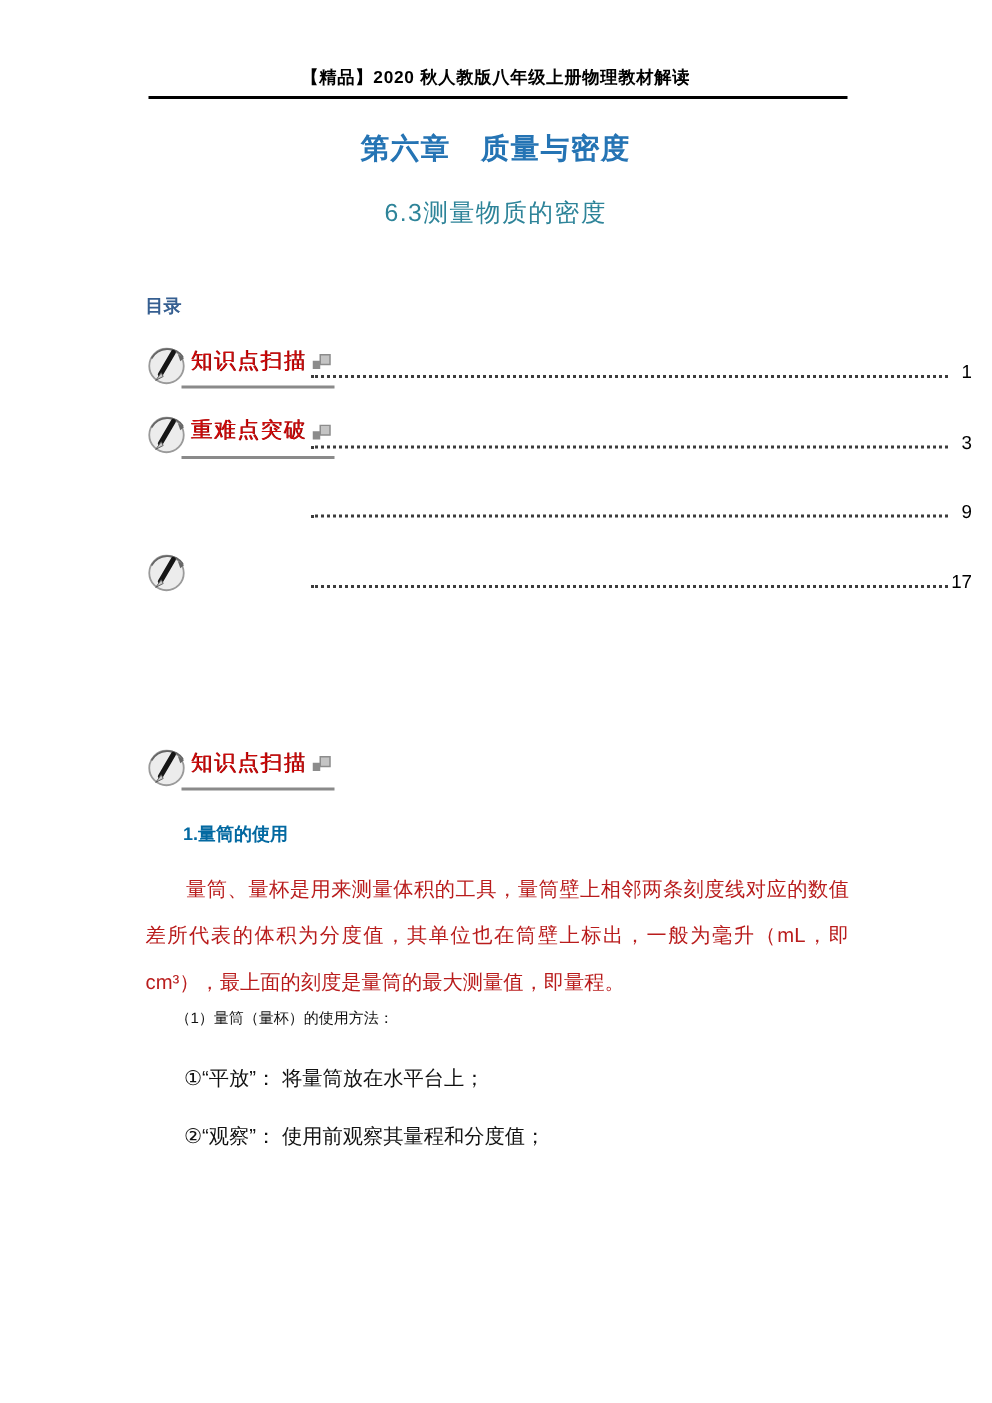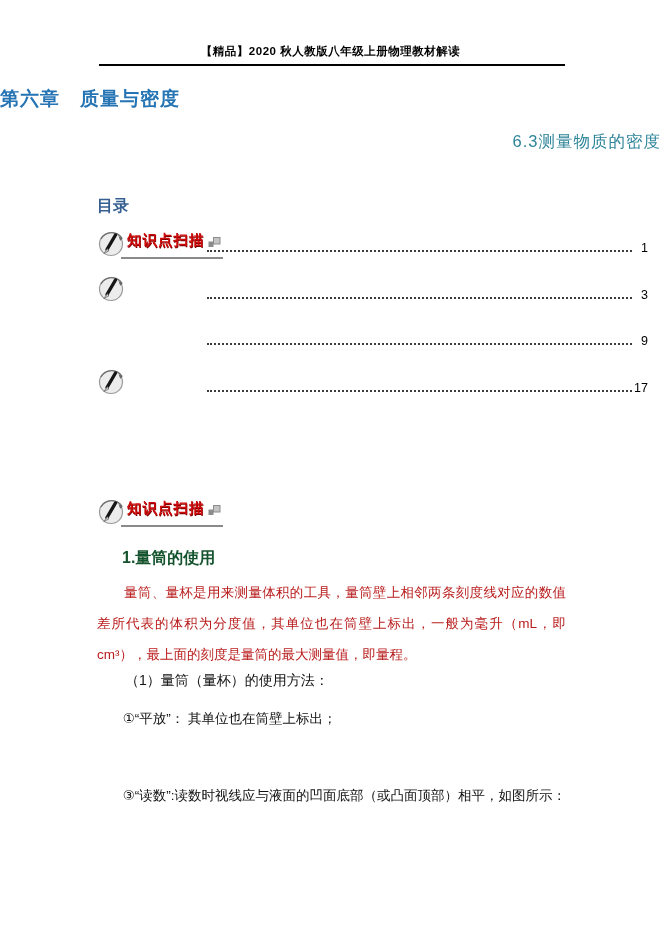--- a/index.html
+++ b/index.html
@@ -17,76 +17,76 @@
     text-align:center;font-size:11.5px;font-weight:700;color:#000;
     letter-spacing:.5px;
   }
   .hdr-rule{
     position:absolute;top:64px;left:99px;width:466px;
     border-top:2px solid #000;height:0;
   }
   
   .chapter{
     position:absolute;top:86px;left:0;width:100%;
-    text-align:left;font-size:19px;font-weight:bold;color:#2574B4;
+    text-align:center;font-size:19px;font-weight:bold;color:#2574B4;
     letter-spacing:1px;
   }
   .subtitle{
     position:absolute;top:131px;left:0;width:100%;
-    text-align:right;font-size:16.5px;font-weight:500;color:#2E8499;
+    text-align:center;font-size:16.5px;font-weight:500;color:#2E8499;
     letter-spacing:1px;
   }
   
   .toc-heading{
     position:absolute;top:196px;left:97px;
-    font-size:16px;font-weight:bold;color:#365F91;
+    font-size:12px;font-weight:bold;color:#365F91;
   }
   .toc{
     position:absolute;top:226px;left:97px;width:551px;
   }
   .toc-row{position:relative;height:46.5px;}
   .head-left{
     position:absolute;left:0;top:0;
     display:flex;align-items:center;
   }
   .pen-icon{width:30px;height:30px;flex:0 0 30px;margin-right:4px;position:relative;z-index:2;}
   .label-wrap{
     display:flex;align-items:center;
     border-bottom:2px solid #8a8a8a;
     padding:2px 2px 5px 6px;
     margin-left:-10px;
   }
   .toc-label{
-    font-size:14.5px;font-weight:bold;color:#cf0a0a;
+    font-size:14.5px;font-weight:normal;color:#cf0a0a;
     text-shadow:0.5px 0.5px 0 #7a0000;
     letter-spacing:1px;white-space:nowrap;
   }
   .page-glyph{margin-left:3px;margin-top:6px;}
   .toc-leader{
     position:absolute;left:110px;right:16px;top:24px;
     border-bottom:2px dotted #3c3c3c;height:0;
   }
   .toc-page{
     position:absolute;right:0;top:15px;
     font-size:12.5px;color:#000;
   }
   
   .section-head{position:absolute;top:494px;left:97px;}
   .subhead{
     position:absolute;top:548px;left:122px;
-    font-size:16px;font-weight:bold;color:#14532d;
+    font-size:12px;font-weight:bold;color:#0369a1;
   }
   .para{
     position:absolute;top:577px;left:97px;width:469px;
     font-size:13.5px;line-height:31px;color:#b91c1c;
     text-indent:2em;text-align:justify;
   }
   .list-intro{
     position:absolute;top:672px;left:97px;width:469px;
-    font-size:14px;text-indent:2em;color:#111;
+    font-size:10px;text-indent:2em;color:#111;
   }
   .li-0{top:710px;}
   .li-1{top:749px;}
   .li-2{top:787px;}
   .list-item{
     position:absolute;left:97px;width:480px;
     font-size:13.5px;text-indent:1.9em;color:#111;
   }
 </style>
 </head>
@@ -132,20 +132,29 @@
     <div class="toc-row">
       <div class="head-left">
         <span class="pen-icon">
           <svg width="30" height="30" viewBox="0 0 30 30">
             <circle cx="14" cy="16" r="11.5" fill="#ececec" stroke="#9a9a9a" stroke-width="1.2"></circle>
             <path d="M4,11 A 12.5 12.5 0 0 1 25,10" fill="none" stroke="#666" stroke-width="1.1"></path>
             <path d="M25.8,10.6 l-4.2,-2.4 l1.6,4.6 z" fill="#666"></path>
             <line x1="10" y1="21.5" x2="18.5" y2="7" stroke="#161616" stroke-width="3.4" stroke-linecap="round"></line>
             <polygon points="10.5,20.5 6.8,25.6 11.8,23" fill="#c9c9c9" stroke="#555" stroke-width="0.6"></polygon>
           </svg>
+        </span>
+        <span class="label-wrap">
+          <span class="toc-label">重难点突破</span>
+          <span class="page-glyph">
+            <svg width="13" height="11" viewBox="0 0 13 11">
+                <rect x="0.5" y="4.5" width="5" height="5.5" fill="#8c8c8c"></rect>
+                <rect x="5.5" y="0.5" width="6.5" height="6.5" fill="#c4c4c4" stroke="#8c8c8c"></rect>
+              </svg>
+          </span>
         </span>
       </div>
       <div class="toc-leader"></div>
       <div class="toc-page">3</div>
     </div>
 
 
     <div class="toc-row">
       <div class="toc-leader"></div>
       <div class="toc-page">9</div>
@@ -189,16 +198,16 @@
       </span>
     </span>
   </div>
 
   <div class="subhead">1.量筒的使用</div>
 
   <div class="para">量筒、量杯是用来测量体积的工具，量筒壁上相邻两条刻度线对应的数值差所代表的体积为分度值，其单位也在筒壁上标出，一般为毫升（mL，即 cm³），最上面的刻度是量筒的最大测量值，即量程。</div>
 
   <div class="list-intro">（1）量筒（量杯）的使用方法：</div>
 
-  <div class="list-item li-0">①“平放”： 其单位也在筒壁上标出；</div>
-  <div class="list-item li-2">③“读数”:读数时视线应与液面的凹面底部（或凸面顶部）相平，如图所示：</div>
+  <div class="list-item li-0">①“平放”： 将量筒放在水平台上；</div>
+  <div class="list-item li-1">②“观察”： 使用前观察其量程和分度值；</div>
 
 </div>
 
 </body></html>

